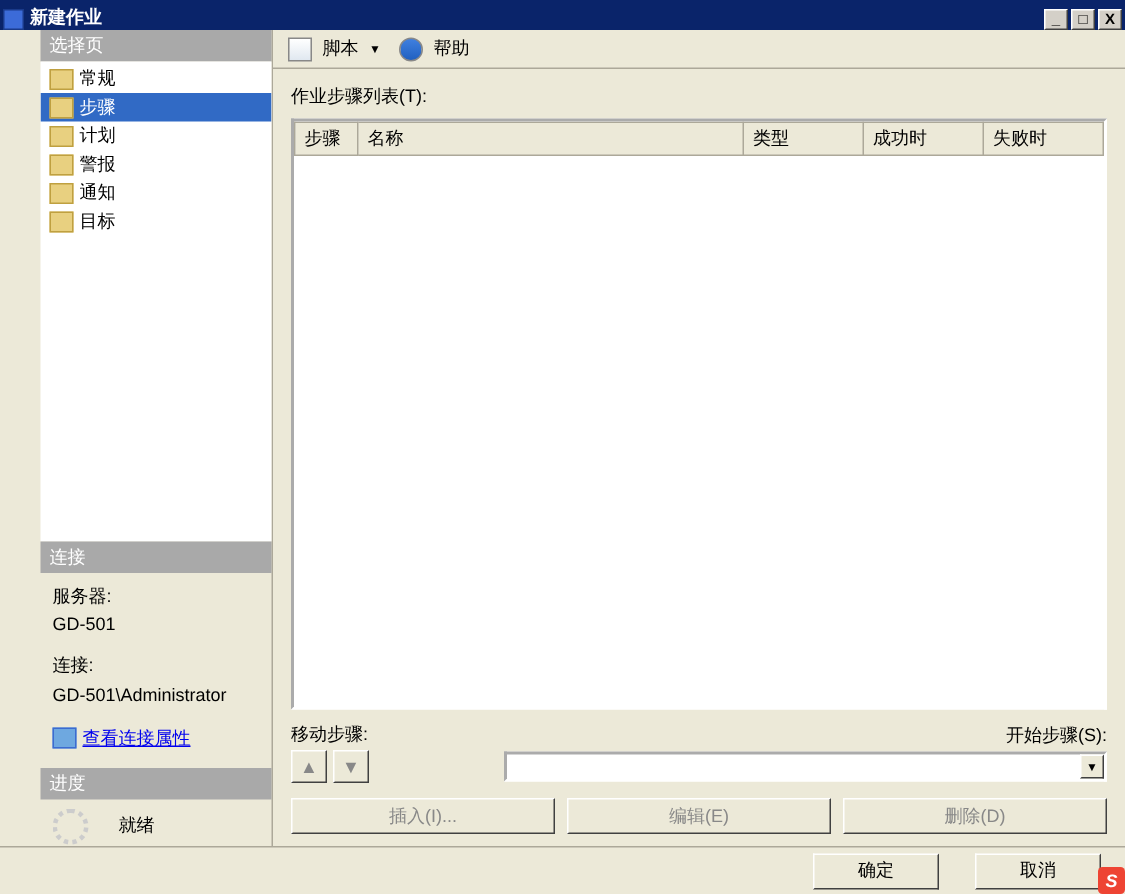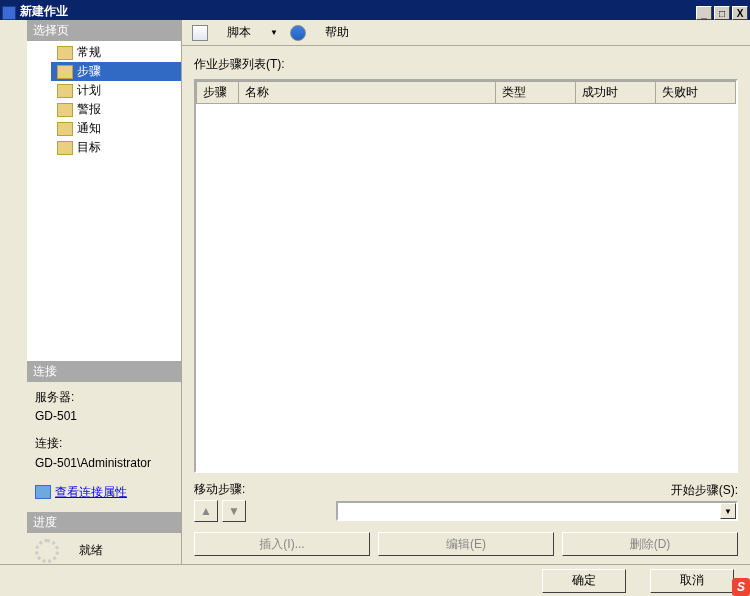--- a/index.html
+++ b/index.html
@@ -6,31 +6,31 @@
 body { font-family: "Microsoft YaHei", Tahoma, sans-serif; font-size: 12px; background: #ece9d8; width: 750px; height: 596px; overflow: hidden; position: relative; }
 .titlebar { background: #0a246a; color: #fff; height: 20px; display: flex; align-items: flex-end; padding: 0 2px; }
 .titlebar .icon { width: 14px; height: 14px; background: #3c6bd8; margin-right: 4px; border: 1px solid #1a3a8a; }
 .titlebar .title { flex: 1; font-weight: bold; font-size: 12px; }
 .winbtns { display: flex; gap: 2px; }
 .winbtn { width: 16px; height: 14px; background: #d4d0c8; border: 1px solid #fff; border-right-color:#404040; border-bottom-color:#404040; display:flex; align-items:center; justify-content:center; font-size:10px; color:#000; font-family:Arial; font-weight:bold; cursor:pointer; }
 .content { display: flex; height: 544px; }
 .leftpane { width: 182px; background: #ece9d8; display:flex; flex-direction:column; border-right:1px solid #aca899;padding-left:27px; }
 .panehdr { background: #a9a9a9; color:#fff; padding:2px 6px; font-size:12px; }
 .navlist { flex:0 0 auto; background:#fff; padding:2px 0; height: 320px; overflow:auto; }
-.navitem { display:flex; align-items:center; padding:1px 6px; cursor:pointer;margin-left:24px; }
+.navitem { display:flex; align-items:center; padding:1px 6px; cursor:pointer; }
 .navitem.selected { background:#316ac5; color:#fff; }
 .navicon { width:16px; height:14px; margin-right:4px; background:#e8d080; border:1px solid #bfa040; flex-shrink:0; }
 .conn-sec { padding:6px 8px; font-size:12px; line-height:1.6; }
 .conn-link { color:#0000ee; text-decoration:underline; cursor:pointer; display:inline-flex; align-items:center; }
 .conn-link .navicon { background:#6ea8e0; border-color:#3c6bd0; }
 .prog-sec { padding:6px 8px; display:flex; align-items:center; gap:20px; }
 .spinner { width:24px; height:24px; border:3px dotted #ccc; border-radius:50%; }
 .rightpane { flex:1; background:#ece9d8; display:flex; flex-direction:column; }
 .toolbar { height:26px; display:flex; align-items:center; padding:2px 6px; gap:4px; border-bottom:1px solid #aca899; background:#ece9d8; }
-.tbtn { display:flex; align-items:center; gap:19px; padding:2px 4px; cursor:pointer; }
+.tbtn { display:flex; align-items:center; gap:7px; padding:2px 4px; cursor:pointer; }
 .tbicon { width:16px; height:16px; background:#fff; border:1px solid #888; }
 .tbicon.script { background:linear-gradient(#fff,#e0e8f0); }
 .tbicon.help { background:linear-gradient(#4080e0,#2060c0); border-radius:50%; }
 .tdd { font-size:8px; }
 .mainarea { flex:1; padding:10px 12px 8px 12px; display:flex; flex-direction:column; }
 .label { margin-bottom:6px; }
 .tablewrap { flex:1; border:2px inset #fff; background:#fff; overflow:auto; }
 table.grid { width:100%; border-collapse:collapse; table-layout:fixed; }
 table.grid th { background:#ece9d8; border:1px solid #aca899; text-align:left; padding:2px 6px; font-weight:normal; height:18px; font-size:12px; }
 .bottomrow { display:flex; align-items:center; gap:12px; margin-top:8px; }

